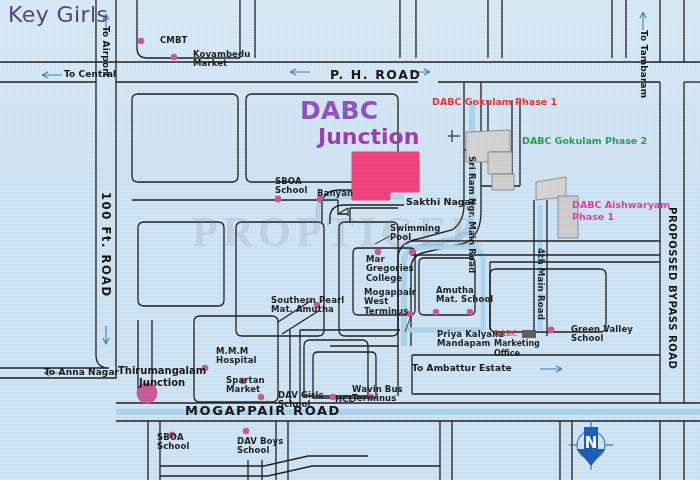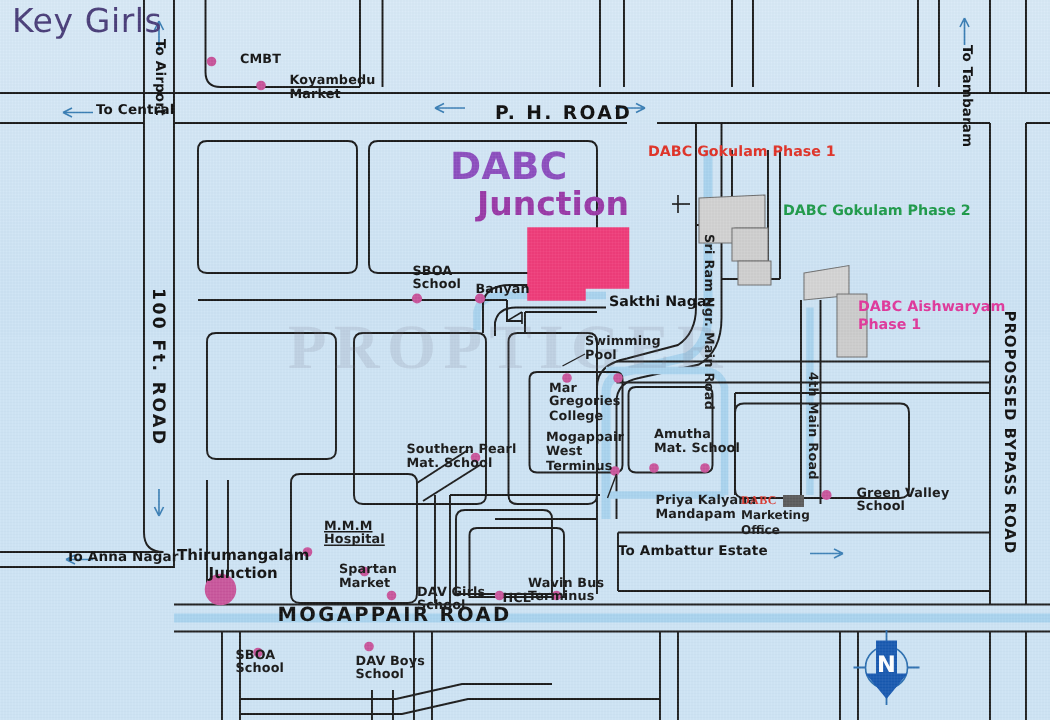--- a/index.html
+++ b/index.html
@@ -319,28 +319,28 @@
   <div class="lbl poi" style="left:305px; top:189px;">Banyan</div>
   <div class="lbl poi" style="left:378px; top:224px;">Swimming
 Pool</div>
   <div class="lbl poi" style="left:354px; top:255px;">Mar
 Gregories
 College</div>
   <div class="lbl poi" style="left:352px; top:288px;">Mogappair
 West
 Terminus</div>
   <div class="lbl poi" style="left:259px; top:296px;">Southern Pearl
-Mat. School</div>
+Mat. Amutha</div>
   <div class="lbl poi" style="left:424px; top:286px;">Amutha
 Mat. School</div>
   <div class="lbl poi" style="left:425px; top:330px;">Priya Kalyana
 Mandapam</div>
   <div class="lbl poi" style="left:559px; top:325px;">Green Valley
 School</div>
-  <div class="lbl poi" style="left:204px; top:347px;text-decoration:underline;">M.M.M
+  <div class="lbl poi" style="left:204px; top:347px;">M.M.M
 Hospital</div>
   <div class="lbl poi" style="left:214px; top:376px;">Spartan
 Market</div>
   <div class="lbl poi" style="left:266px; top:391px;">DAV Girls
 School</div>
   <div class="lbl poi" style="left:323px; top:395px;">HCL</div>
   <div class="lbl poi" style="left:340px; top:385px;">Wavin Bus
 Terminus</div>
   <div class="lbl poi" style="left:225px; top:437px;">DAV Boys
 School</div>

